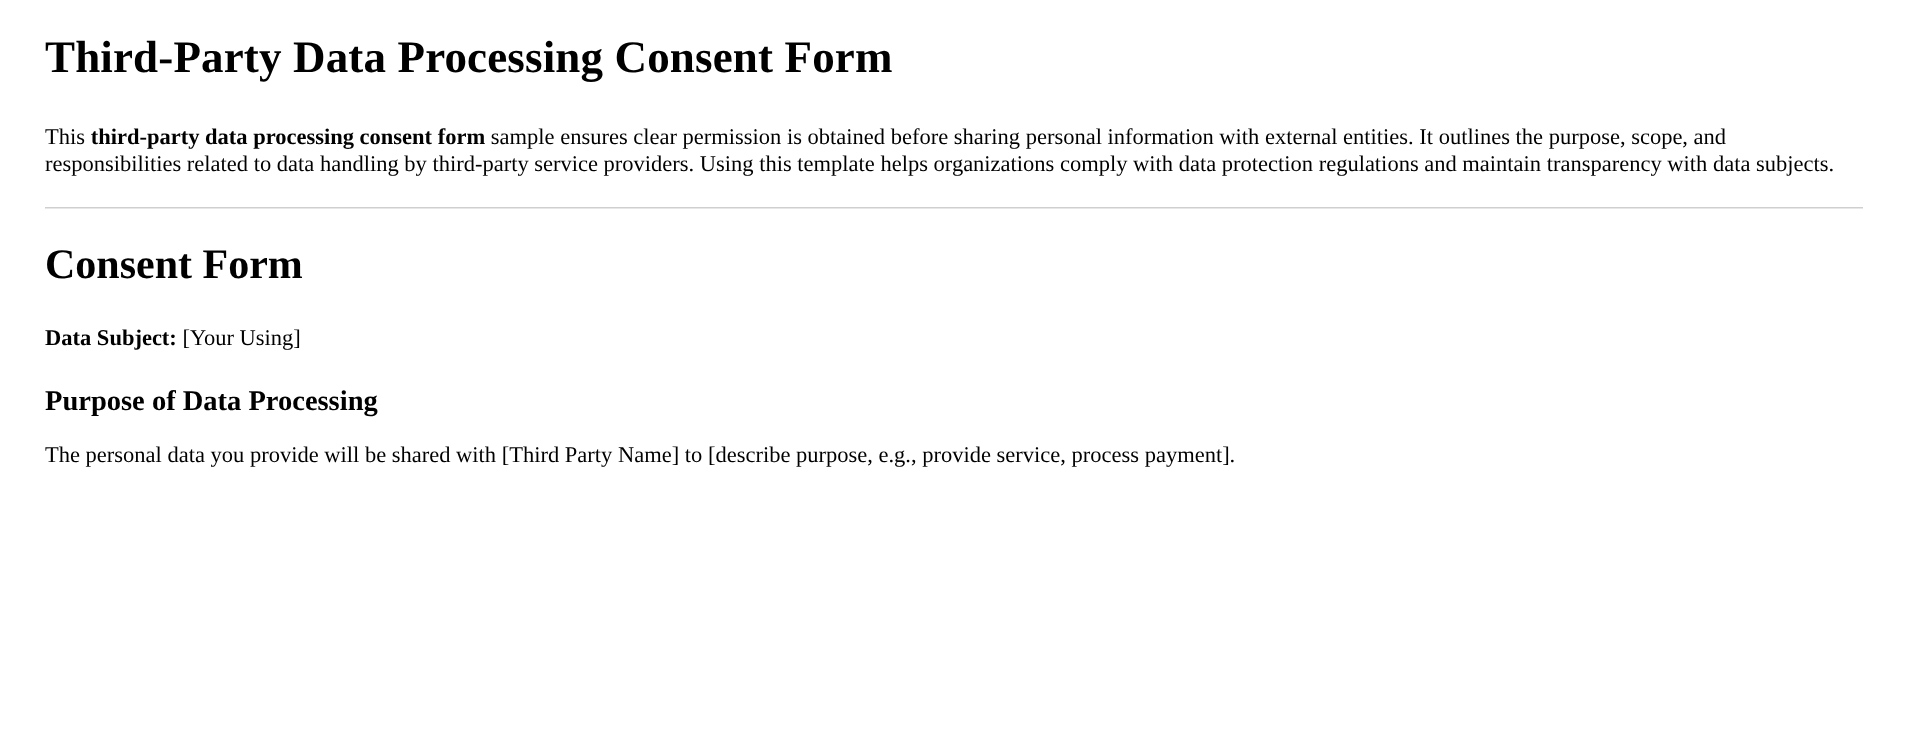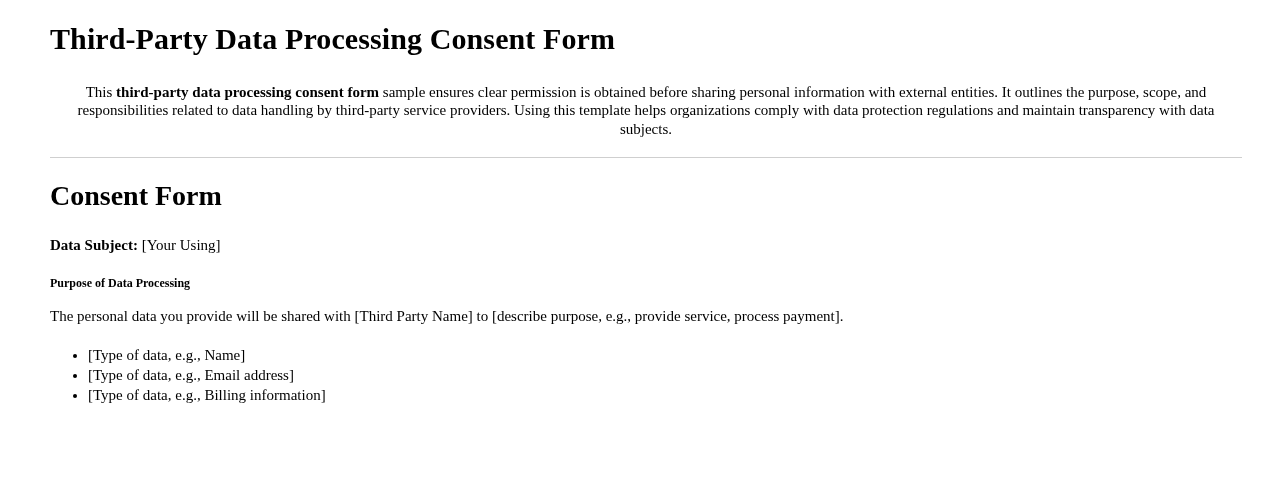--- a/index.html
+++ b/index.html
@@ -10,34 +10,33 @@
   body {
     width: 1278px;
     height: 501px;
     overflow: hidden;
     font-family: "Liberation Serif", "DejaVu Serif", serif;
     color: #000000;
   }
   .page {
     padding: 22px 36px 0 30px;
     box-sizing: border-box;
-    margin-left: 20px;
   }
   h1.doc-title {
     font-size: 30px;
     font-weight: bold;
     margin: 0 0 26px 0;
     letter-spacing: 0.1px;
     line-height: 1.15;
   }
   p.intro {
     font-size: 15px;
     line-height: 1.25;
     margin: 0 0 18px 0;
-    text-align: center;
+    text-align: left;
   }
   p.intro b {
     font-weight: bold;
   }
   hr.divider {
     border: none;
     border-top: 1px solid #cfcfcf;
     margin: 0 0 22px 0;
   }
   h2.section-title {
@@ -47,21 +46,21 @@
   }
   .field-list {
     font-size: 15px;
     line-height: 1.22;
     margin: 0 0 22px 0;
   }
   .field-row .field-label {
     font-weight: bold;
   }
   h3.sub-title {
-    font-size: 12px;
+    font-size: 19px;
     font-weight: bold;
     margin: 0 0 16px 0;
     font-family: Liberation Serif, serif;
   }
   p.body-text {
     font-size: 15px;
     line-height: 1.25;
     margin: 0 0 20px 0;
   }
   ul.bullets {
@@ -90,19 +89,14 @@
   <div class="field-list">
     <div class="field-row">
       <span class="field-label">Data Subject:</span>
       <span class="field-value">[Your Using]</span>
     </div>
   </div>
 
   <h3 class="sub-title">Purpose of Data Processing</h3>
   <p class="body-text">The personal data you provide will be shared with [Third Party Name] to [describe purpose, e.g., provide service, process payment].</p>
 
-  <ul class="bullets">
-    <li>[Type of data, e.g., Name]</li>
-    <li>[Type of data, e.g., Email address]</li>
-    <li>[Type of data, e.g., Billing information]</li>
-  </ul>
 
 </div>
 
 </body></html>

